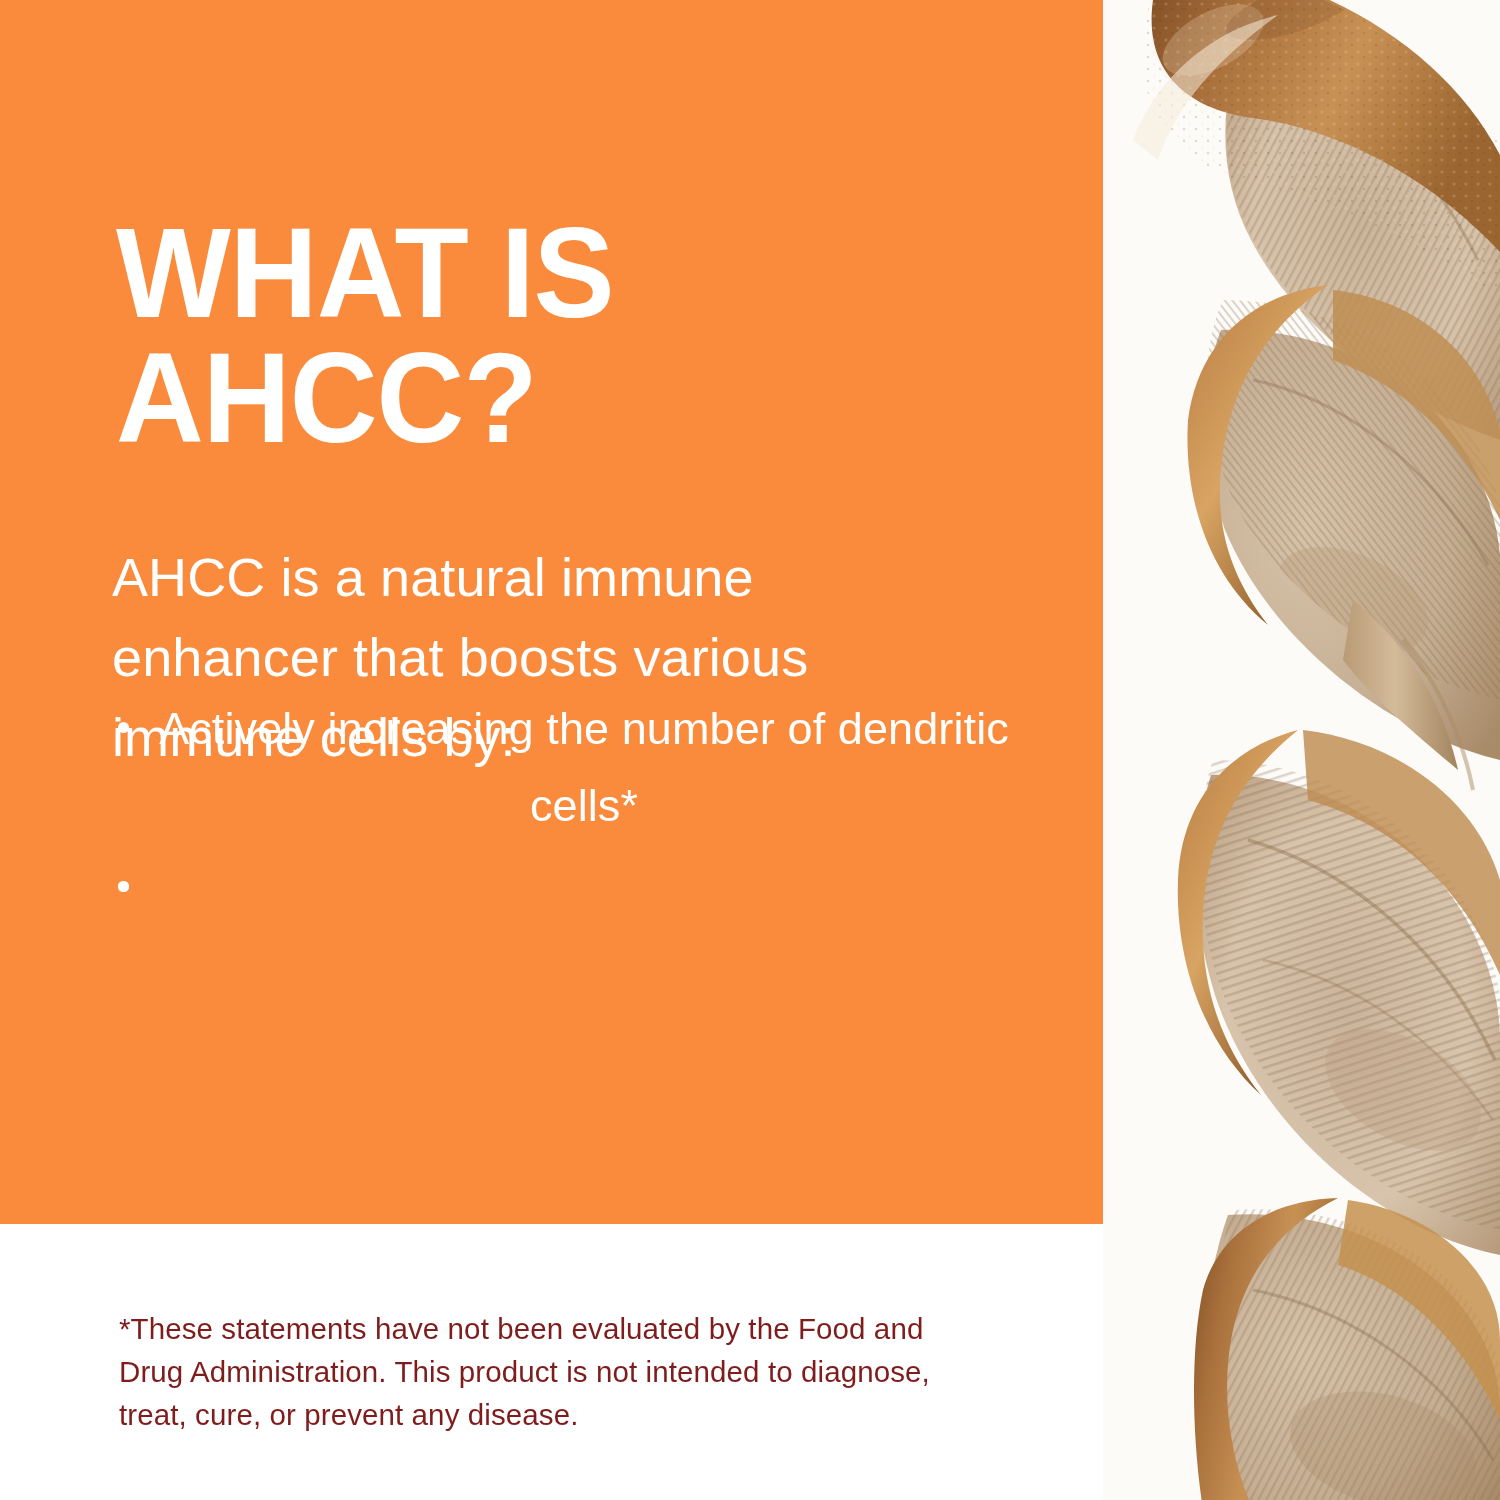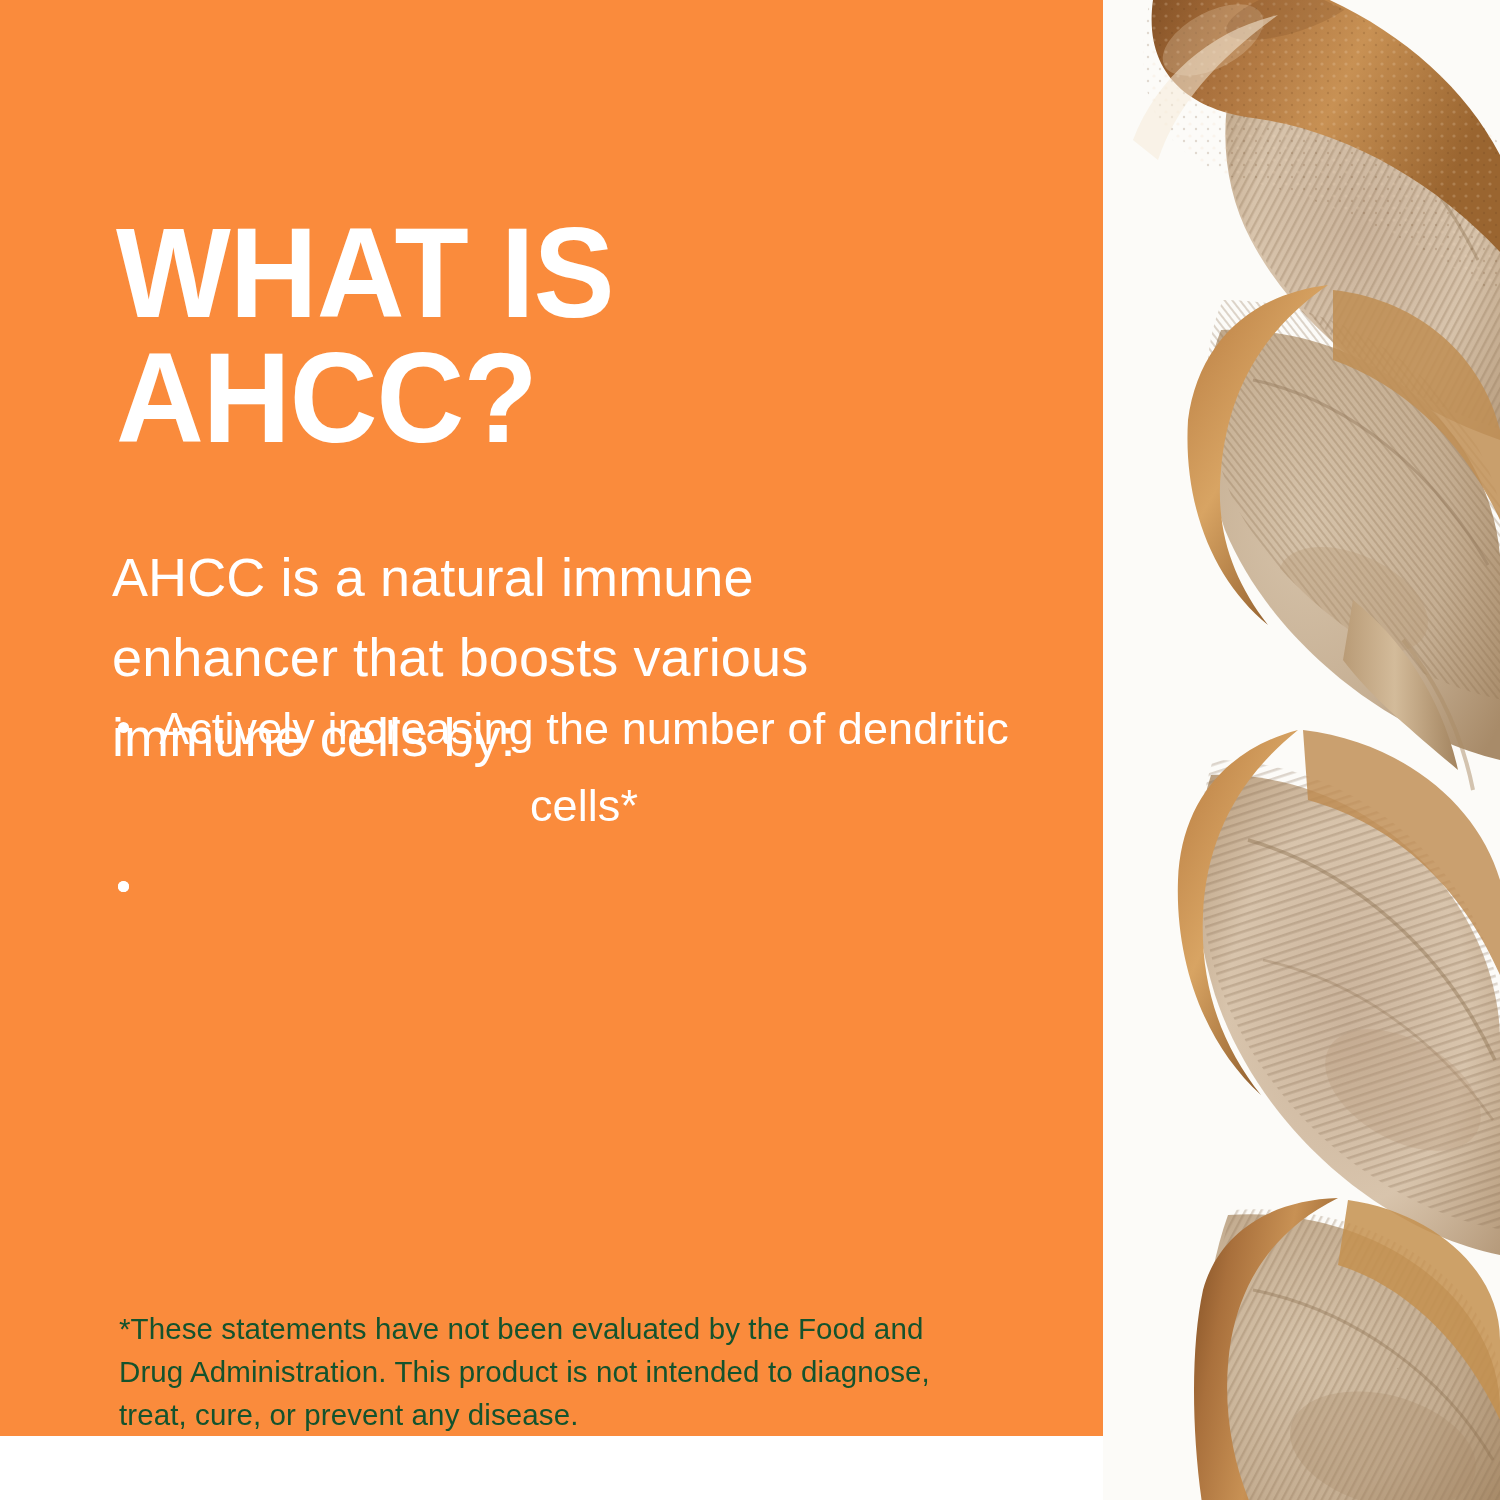--- a/index.html
+++ b/index.html
@@ -15,21 +15,21 @@
     background: #ffffff;
     font-family: "Liberation Sans", sans-serif;
   }
 
   
   #orange-panel {
     position: absolute;
     left: 0;
     top: 0;
     width: 1103px;
-    height: 1436px;
+    height: 1224px;
     background: #FA8B3C;
   }
 
   #headline {
     position: absolute;
     left: 116px;
     top: 124px;
     width: 900px;
     color: #ffffff;
     font-family: "Liberation Sans", sans-serif;
@@ -81,21 +81,21 @@
     height: 11px;
     border-radius: 50%;
     background: #ffffff;
   }
 
   #disclaimer {
     position: absolute;
     left: 119px;
     top: 1277px;
     width: 850px;
-    color: #14532d;
+    color: #7f1d1d;
     font-size: 29.5px;
     line-height: 1.47;
     letter-spacing: 0.1px;
   }
 
   
   #photo {
     position: absolute;
     left: 1103px;
     top: 0;

